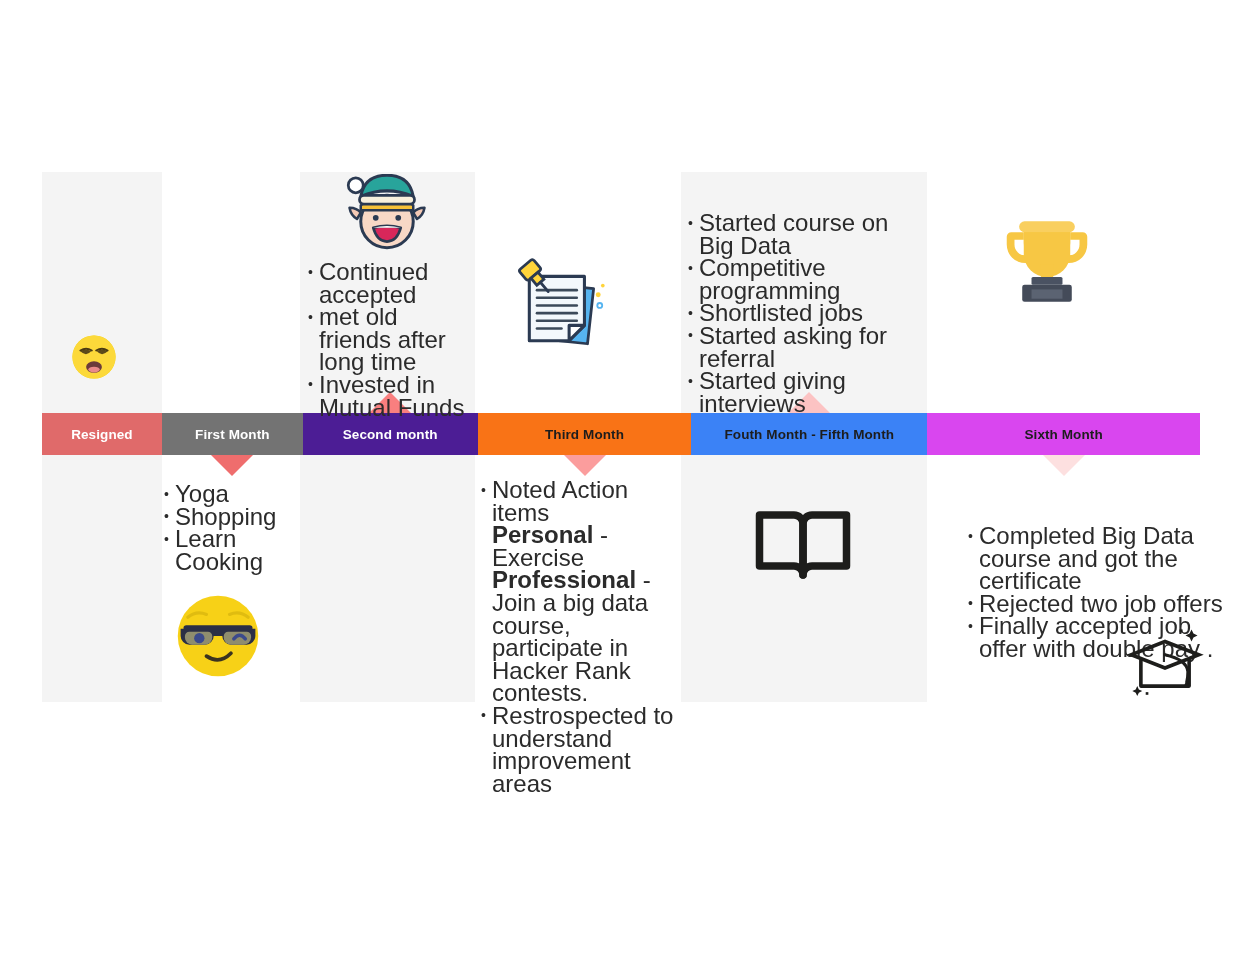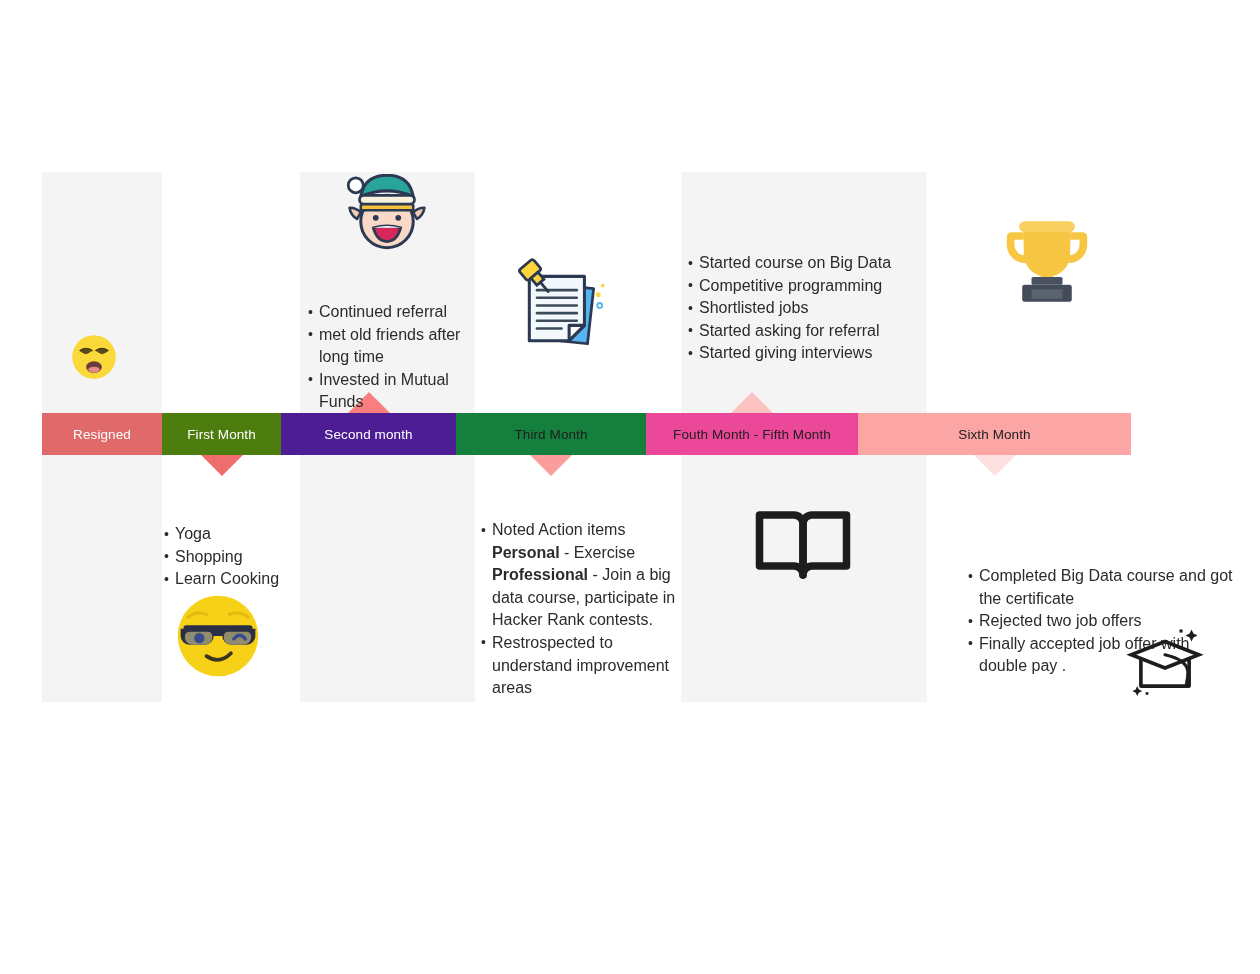--- a/index.html
+++ b/index.html
@@ -39,21 +39,21 @@
   }
   .seg {
     position: relative;
     height: 42px;
     display: flex;
     align-items: center;
     justify-content: center;
   }
   .seg-label {
     font-size: 13.5px;
-    font-weight: normal;
+    font-weight: bold;
     letter-spacing: 0.1px;
     white-space: nowrap;
     z-index: 3;
     position: relative;
   }
   .notch-up, .notch-down {
     position: absolute;
     left: 50%;
     width: 0;
     height: 0;
@@ -66,24 +66,23 @@
     border-bottom: 21px solid currentColor;
   }
   .notch-down {
     bottom: -21px;
     border-top: 21px solid currentColor;
   }
 
   
   .textblock {
     position: absolute;
-    font-size: 16px;
+    font-size: 24px;
     line-height: 22.6px;
     color: #2b2b2b;
-    margin-top: 40px;
   }
   .textblock ul {
     margin: 0;
     padding: 0;
     list-style: none;
   }
   .textblock li {
     position: relative;
     padding-left: 11px;
     margin: 0;
@@ -109,41 +108,41 @@
   <div class="panel" style="left:42px; top:172px; width:120px; height:530px;"></div>
   <div class="panel" style="left:300px; top:172px; width:175px; height:530px;"></div>
   <div class="panel" style="left:681px; top:172px; width:246px; height:530px;"></div>
 
   <div id="timeline-bar">
 
     <div class="seg" style="width:120px; background:#e06a6a; color:#e06a6a;">
       <span class="seg-label" style="color:#ffffff;">Resigned</span>
     </div>
 
-    <div class="seg" style="width:119px; background:#4d7c0f; color:#ef6d6d;">
+    <div class="seg" style="width:141px; background:#737373; color:#ef6d6d;">
       <span class="notch-down"></span>
       <span class="seg-label" style="color:#ffffff;">First Month</span>
     </div>
 
     <div class="seg" style="width:175px; background:#4c1d95; color:#f97f7f;">
       <span class="notch-up"></span>
       <span class="seg-label" style="color:#ffffff;">Second month</span>
     </div>
 
-    <div class="seg" style="width:190px; background:#15803d; color:#fb9d9d;">
+    <div class="seg" style="width:214px; background:#f97316; color:#fb9d9d;">
       <span class="notch-down"></span>
       <span class="seg-label" style="color:#1d1d1d;">Third Month</span>
     </div>
 
-    <div class="seg" style="width:212px; background:#ec4899; color:#fcc3c3;">
+    <div class="seg" style="width:236px; background:#3b82f6; color:#fcc3c3;">
       <span class="notch-up"></span>
       <span class="seg-label" style="color:#1d1d1d;">Fouth Month - Fifth Month</span>
     </div>
 
-    <div class="seg" style="width:273px; background:#fca5a5; color:#fde0e0;">
+    <div class="seg" style="width:273px; background:#d946ef; color:#fde0e0;">
       <span class="notch-down"></span>
       <span class="seg-label" style="color:#1d1d1d;">Sixth Month</span>
     </div>
   </div>
 
 
   <div class="iconbox" style="left:71px; top:334px; width:46px; height:46px;">
     <svg width="46" height="46" viewBox="0 0 64 64">
       <circle cx="32" cy="32" r="30" fill="#f5d000"></circle>
       <circle cx="32" cy="32" r="30" fill="#fcd93a"></circle>
@@ -191,21 +190,21 @@
       <circle cx="9" cy="9" r="6" fill="#ffffff" stroke="#2b3a52" stroke-width="2.2"></circle>
       <circle cx="25" cy="35" r="2.3" fill="#2b3a52"></circle>
       <circle cx="43" cy="35" r="2.3" fill="#2b3a52"></circle>
       <path d="M23 43 q11 -3 22 0 q-3 11 -11 11 q-8 0 -11 -11 z" fill="#d8275a" stroke="#2b3a52" stroke-width="2.2" stroke-linejoin="round"></path>
       <path d="M23 43 q11 -3 22 0 z" fill="#ffffff"></path>
     </svg>
   </div>
 
   <div class="textblock" style="left:308px; top:261px; width:160px;">
     <ul>
-      <li>Continued referral</li>
+      <li>Continued accepted</li>
       <li>met old friends after long time</li>
       <li>Invested in Mutual Funds</li>
     </ul>
   </div>
 
   <div class="iconbox" style="left:514px; top:258px; width:98px; height:98px;">
     <svg width="98" height="98" viewBox="0 0 64 64">
       <path d="M14 16 l38 4 l-4 36 l-38 -4 z" fill="#56b4f0" stroke="#2b3a52" stroke-width="1.8" stroke-linejoin="round"></path>
       <path d="M10 12 h36 v32 l-10 10 h-26 z" fill="#f3f8fc" stroke="#2b3a52" stroke-width="2" stroke-linejoin="round"></path>
       <path d="M46 44 l-10 10 v-10 z" fill="#ffffff" stroke="#2b3a52" stroke-width="2" stroke-linejoin="round"></path>

